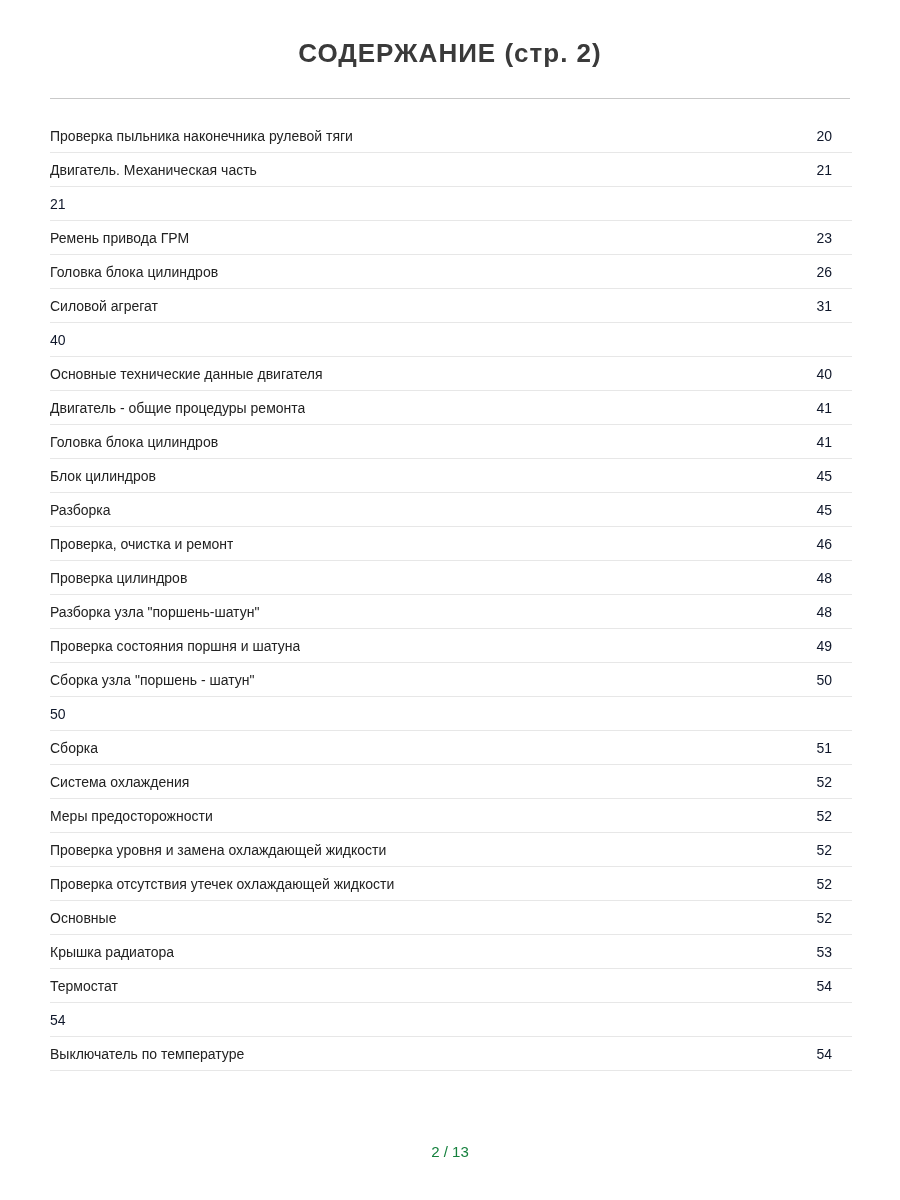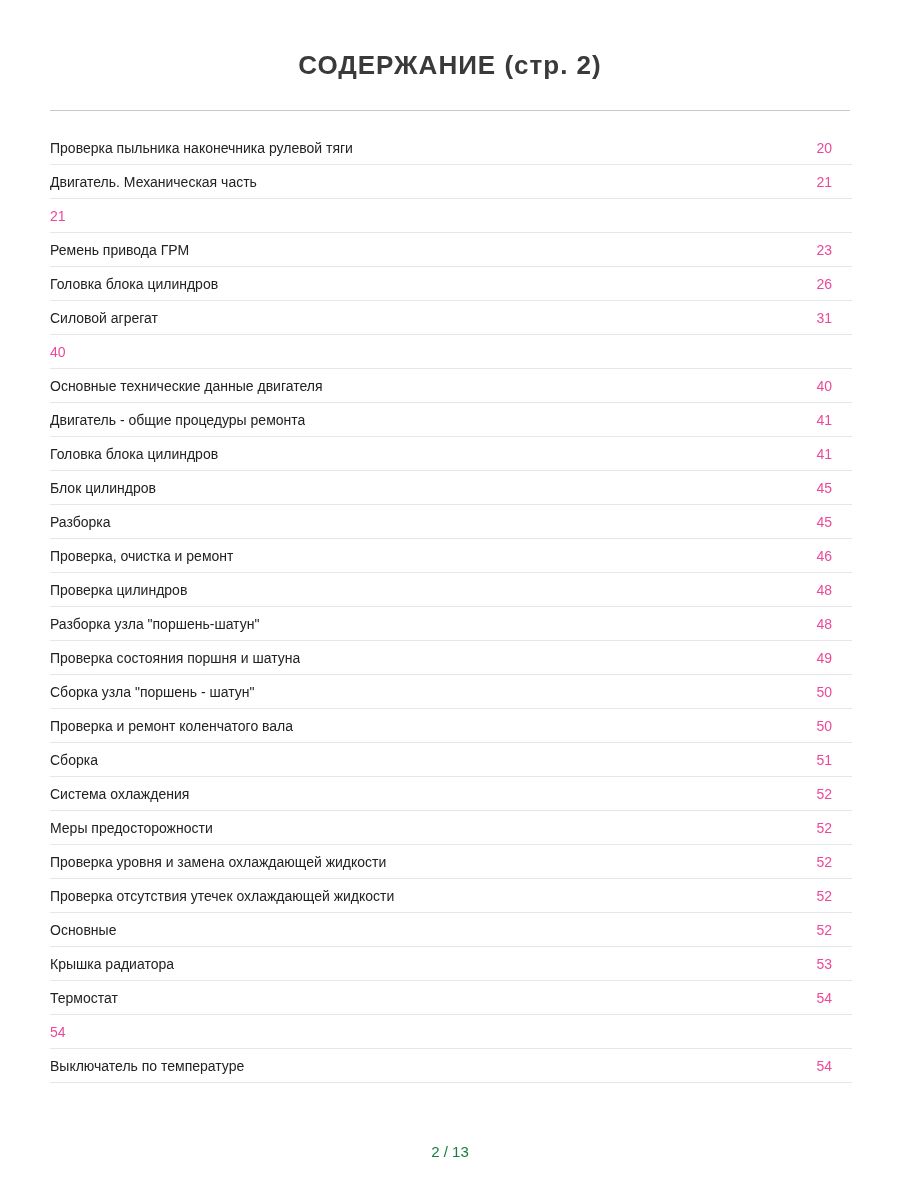--- a/index.html
+++ b/index.html
@@ -14,21 +14,21 @@
     font-family: "Liberation Sans", "DejaVu Sans", sans-serif;
     -webkit-font-smoothing: antialiased;
   }
   .page {
     position: absolute;
     inset: 0;
     background: #ffffff;
     overflow: hidden;
   }
   .title {
-    margin: 12px;
+    margin: 0;
     padding-top: 40px;
     text-align: center;
     font-size: 26px;
     line-height: 27px;
     font-weight: 700;
     letter-spacing: 1px;
     color: #3a3a3a;
   }
   .title-rule {
     height: 1px;
@@ -46,21 +46,21 @@
     justify-content: space-between;
     border-bottom: 1px solid #e7e7e7;
     font-size: 14px;
   }
   .toc-label {
     color: #222222;
     white-space: nowrap;
     overflow: hidden;
   }
   .toc-page {
-    color: #ec4899;
+    color: #0f172a;
     padding-right: 20px;
     flex: none;
   }
   .footer {
     position: absolute;
     left: 0;
     right: 0;
     top: 1143px;
     text-align: center;
     font-size: 15px;
@@ -136,21 +136,20 @@
       </div>
       <div class="toc-row">
         <span class="toc-label">Проверка состояния поршня и шатуна</span>
         <span class="toc-page">49</span>
       </div>
       <div class="toc-row">
         <span class="toc-label">Сборка узла "поршень - шатун"</span>
         <span class="toc-page">50</span>
       </div>
       <div class="toc-row">
-        <span class="toc-label">Проверка и ремонт коленчатого вала</span>
         <span class="toc-page">50</span>
       </div>
       <div class="toc-row">
         <span class="toc-label">Сборка</span>
         <span class="toc-page">51</span>
       </div>
       <div class="toc-row">
         <span class="toc-label">Система охлаждения</span>
         <span class="toc-page">52</span>
       </div>

